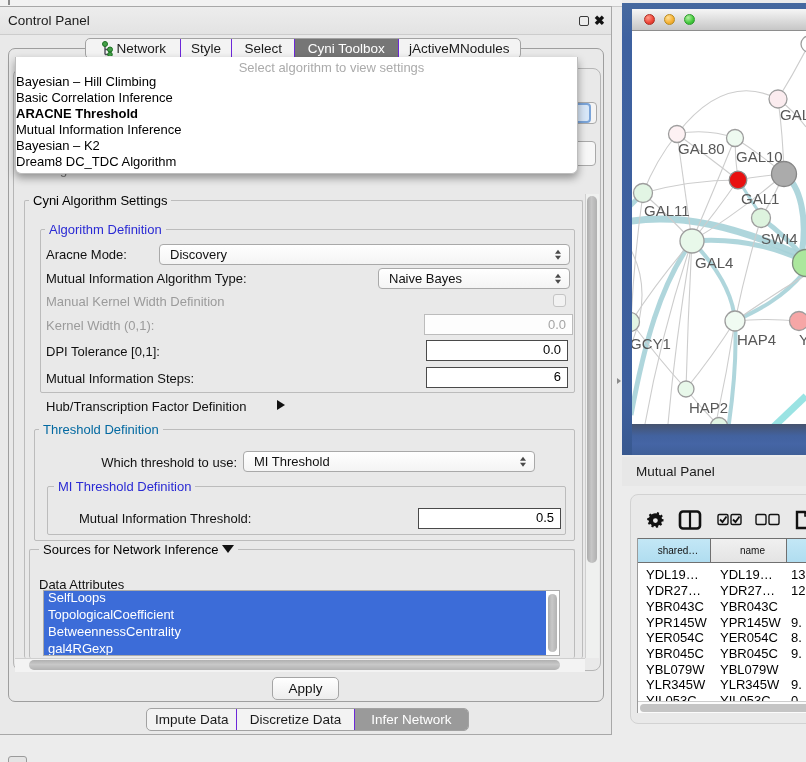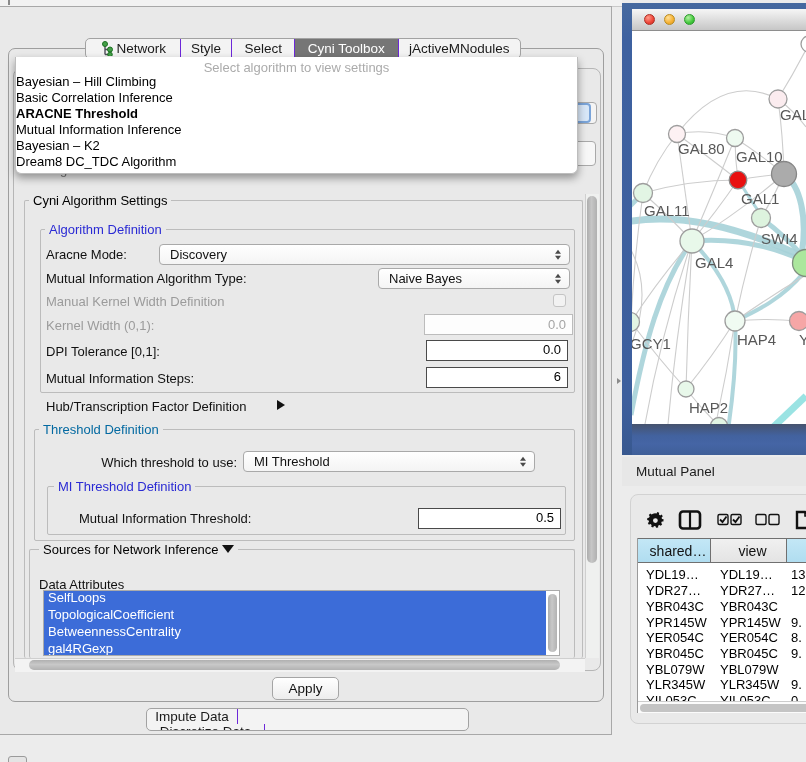--- a/index.html
+++ b/index.html
@@ -25,41 +25,46 @@
 .combo{position:absolute;background:linear-gradient(#ffffff,#f4f4f4);border:1px solid #a9a9a9;border-radius:4px;box-sizing:border-box;font-size:13px;color:#111;}
 .combo .ct{position:absolute;left:10px;top:2px;}
 .spin{position:absolute;right:8px;top:50%;transform:translateY(-50%);display:flex;flex-direction:column;align-items:center;}
 .spin .up{width:0;height:0;border-left:3px solid transparent;border-right:3px solid transparent;border-bottom:4.5px solid #4a4a4a;margin-bottom:2.5px;}
 .spin .dn{width:0;height:0;border-left:3px solid transparent;border-right:3px solid transparent;border-top:4.5px solid #4a4a4a;}
 .fld{position:absolute;background:#fff;box-sizing:border-box;font-size:13px;text-align:right;padding-right:6px;}
 
 .sbthumb{position:absolute;background:#b9b9b9;border-radius:5px;}
 
 #popup{left:15px;top:57px;width:563px;height:117px;background:#fff;border:1px solid #bdbdbd;border-top:none;border-radius:0 0 6px 6px;box-shadow:0 4px 9px rgba(0,0,0,0.38);z-index:10;box-sizing:border-box;}
-#popup .hd{position:absolute;left:0;top:3px;width:100%;text-align:center;color:#ababab;font-size:13px;}
+#popup .hd{position:absolute;left:0;top:3px;width:100%;text-align:center;color:#ababab;font-size:13px;padding-left:35px;}
 #popup .it{position:absolute;left:4px;top:17px;font-size:13px;color:#000;line-height:16px;}
 
 #bluewin{left:622px;top:3px;width:184px;height:452px;background:linear-gradient(180deg,#46699f 0%,#3e61a0 8%,#3d5f9d 88%,#38588f 100%);}
 #mactitle{left:632px;top:9px;width:174px;height:22px;background:linear-gradient(#f6f6f6,#c6c6c6);border-bottom:1px solid #8e8e8e;box-sizing:border-box;}
 .light{position:absolute;top:5px;width:11px;height:11px;border-radius:50%;box-sizing:border-box;}
 #netview{left:632px;top:31px;width:174px;height:393px;background:#fff;overflow:hidden;}
 #tpbar{left:622px;top:457px;width:184px;height:29px;background:#e7e7e7;}
 #tpbar span{position:absolute;left:14px;top:7px;font-size:13.5px;color:#1c1c1c;}
 #tblbox{left:630px;top:494px;width:200px;height:230px;background:#e9e9e9;border:1px solid #d2d2d2;border-radius:8px;box-sizing:border-box;}
-.hcell{position:absolute;top:0;height:25px;box-sizing:border-box;border-right:1.5px solid #707070;font-size:14px;text-align:center;line-height:24px;color:#111;padding-left:8px;}
+.hcell{position:absolute;top:0;height:25px;box-sizing:border-box;border-right:1.5px solid #707070;font-size:10px;text-align:center;line-height:24px;color:#111;padding-left:8px;}
 .trow{position:absolute;width:100%;height:16px;font-size:13px;color:#000;}
 .trow span{position:absolute;top:1px;}
 </style></head>
 <body>
 <div id="page">
 
   <div class="abs" style="left:0;top:0;width:622px;height:6px;background:#f2f2f2;border-bottom:1px solid #c9c9c9;"></div>
   <div class="abs" style="left:8px;top:0;width:2px;height:5px;background:#8a8a8a;"></div>
 
   <div id="cpwin" class="abs">
+    <div id="cptitle" class="abs">
+      <div id="cptext" class="abs">Control Panel</div>
+      <div id="maxbtn" class="abs"></div>
+      <div id="closebtn" class="abs">✖</div>
+    </div>
     <div class="tabstrip abs" style="left:85px;top:31px;width:436px;">
       <div class="tb" style="width:95px;"><svg width="13" height="15" viewBox="0 0 13 15" style="margin-right:4px;">
             <path d="M5 4 L5 13.5 M5 8.5 L9.5 8.5 M5 13.5 L9.5 13.5" stroke="#4d4d59" stroke-width="1.4" fill="none"></path>
             <circle cx="5" cy="3" r="2.5" fill="#43a047" stroke="#1d7023" stroke-width="1"></circle>
             <circle cx="10" cy="8.5" r="2.5" fill="#43a047" stroke="#1d7023" stroke-width="1"></circle>
             <circle cx="10" cy="13.5" r="2.3" fill="#43a047" stroke="#1d7023" stroke-width="1"></circle>
           </svg>Network</div>
       <div class="tb" style="width:52px;">Style</div>
       <div class="tb" style="width:63px;">Select</div>
       <div class="tb sel" style="width:104px;">Cyni Toolbox</div>
@@ -131,21 +136,21 @@
     </div>
     <div class="lbl" style="left:39px;top:570px;font-size:13px;">Data Attributes</div>
     <div class="abs" style="left:43px;top:583px;width:517px;height:66px;background:#fff;border:1px solid #ababab;box-sizing:border-box;overflow:hidden;">
       <div style="position:absolute;left:0;top:0;width:502px;height:68px;background:#3c6cd8;"></div>
       <div style="position:absolute;left:4px;top:-2px;font-size:13px;color:#fff;line-height:17px;">SelfLoops<br>TopologicalCoefficient<br>BetweennessCentrality<br>gal4RGexp</div>
       <div class="sbthumb" style="left:504px;top:3px;width:9px;height:58px;background:linear-gradient(90deg,#aeaeae,#c8c8c8 45%,#b2b2b2);"></div>
     </div>
 
     <div class="abs" style="left:272px;top:670px;width:67px;height:23px;background:linear-gradient(#ffffff,#ededed);border:1px solid #a5a5a5;border-radius:5px;box-sizing:border-box;text-align:center;font-size:13.5px;color:#111;line-height:21px;">Apply</div>
 
-    <div class="tabstrip abs" style="left:146px;top:701px;width:323px;height:23px;flex-direction:column;">
+    <div class="tabstrip abs" style="left:146px;top:701px;width:323px;height:23px;">
       <div class="tb" style="width:91px;">Impute Data</div>
       <div class="tb" style="width:118px;">Discretize Data</div>
       <div class="tb sel" style="width:114px;background:#9a9a9a;">Infer Network</div>
     </div>
   </div>
 
   <div class="abs" style="left:570px;top:102px;width:27px;height:22px;background:#f4f4f4;border:1px solid #a9a9a9;border-radius:4px;box-sizing:border-box;z-index:5;"></div>
   <div class="abs" style="left:574px;top:103px;width:17px;height:20px;background:#d8e7f8;border:2px solid #7aa4d9;border-radius:4px;box-sizing:border-box;z-index:6;"></div>
   <div class="abs" style="left:572px;top:141px;width:24px;height:25px;background:#f7f7f7;border:1px solid #a9a9a9;border-radius:4px;box-sizing:border-box;z-index:5;"></div>
   <div class="abs" style="left:60px;top:162px;font-size:13px;color:#777;z-index:5;">galFiltered.sif default node</div>
@@ -265,21 +270,21 @@
         <path d="M88 9.5 L90.5 12 L94.5 6.5" stroke-width="1.8"></path>
         <rect x="111" y="4.5" width="10" height="10" rx="1.5" stroke-width="1.4"></rect>
         <rect x="124" y="4.5" width="10" height="10" rx="1.5" stroke-width="1.4"></rect>
         <path d="M152 2 L160 2 L164 6 L164 18 L152 18 Z" stroke-width="2.4"></path>
         <path d="M160 2 L160 6 L164 6" stroke-width="1.6"></path>
       </g>
     </svg>
 
     <div class="abs" style="left:6px;top:43px;width:194px;height:175px;background:#fff;border-left:1px solid #9a9a9a;box-sizing:border-box;overflow:hidden;">
       <div class="hcell" style="left:0;width:73px;background:linear-gradient(#c3e7f6,#b0ddf0);border-top:1.5px solid #707070;border-bottom:1.5px solid #707070;">shared…</div>
-      <div class="hcell" style="left:73px;width:76px;background:linear-gradient(#f0f0f0,#e4e4e4);border-top:1.5px solid #707070;border-bottom:1.5px solid #707070;">view</div>
+      <div class="hcell" style="left:73px;width:76px;background:linear-gradient(#f0f0f0,#e4e4e4);border-top:1.5px solid #707070;border-bottom:1.5px solid #707070;">name</div>
       <div class="hcell" style="left:149px;width:45px;background:linear-gradient(#c3e7f6,#b0ddf0);border-top:1.5px solid #707070;border-bottom:1.5px solid #707070;border-right:none;">&nbsp;</div>
       <div class="trow" style="top:28px;">
           <span style="left:8px;">YDL19…</span>
           <span style="left:82px;">YDL19…</span>
           <span style="left:153px;">13…</span>
         </div>
       <div class="trow" style="top:44px;">
           <span style="left:8px;">YDR27…</span>
           <span style="left:82px;">YDR27…</span>
           <span style="left:153px;">12…</span>

